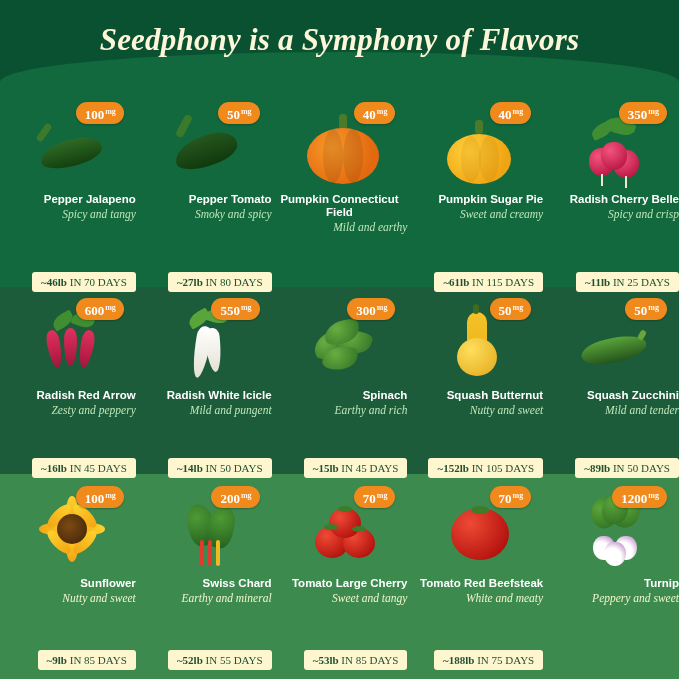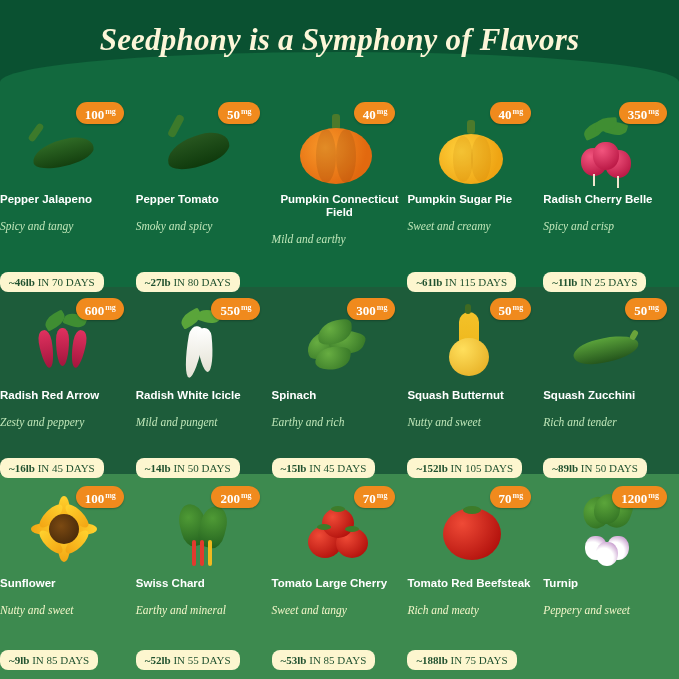--- a/index.html
+++ b/index.html
@@ -71,21 +71,21 @@
   }
   #row1 { top: 96px; height: 196px; }
   #row2 { top: 292px; height: 186px; }
   #row3 { top: 480px; height: 190px; }
 
   .cell {
     position: relative;
     flex: 1 1 0;
     display: flex;
     flex-direction: column;
-    align-items: flex-start;
+    align-items: flex-end;
   }
   .art {
     position: relative;
     height: 92px;
     width: 128px;
     display: flex;
     align-items: flex-end;
     justify-content: center;
   }
   .badge {
@@ -114,35 +114,35 @@
   .name {
     margin-top: 5px;
     text-align: center;
     font-size: 11.5px;
     font-weight: bold;
     color: #ffffff;
     line-height: 13px;
     font-family: "Liberation Sans", sans-serif;
   }
   .desc {
-    margin-top: 14px;
+    margin-top: 2px;
     text-align: center;
     font-size: 11.5px;
     font-style: italic;
     color: #bfe6b8;
     line-height: 13px;
     font-family: "Liberation Serif", serif;
   }
   .row3 .desc { color: #f3f6c9; }
   .row3 .name { color: #ffffff; }
   .pill {
     margin-top: 7px;
     background: #fdf6cf;
     color: #20512f;
-    border-radius: 8px;
+    border-radius: 3px;
     padding: 4px 9px;
     font-size: 11px;
     font-family: "Liberation Serif", serif;
     white-space: nowrap;
   }
   .pill b { font-weight: bold; }
   .spacer { flex: 1 1 auto; }
 
   
   .shape { position: absolute; }
@@ -420,21 +420,21 @@
       <div class="pill"><b>~152lb</b> <span>IN 105 DAYS</span></div>
     </div>
 
     <div class="cell">
       <div class="art">
         <div class="shape zucchini" style="left:30px;top:46px;"></div>
         <div class="shape pumpkin-stem" style="left:88px;top:38px;height:10px;width:6px;background:#6aa43a;transform:rotate(30deg);"></div>
       </div>
       <div class="badge"><span>50</span><span class="unit">mg</span></div>
       <div class="name">Squash Zucchini</div>
-      <div class="desc">Rich and tender</div>
+      <div class="desc">Mild and tender</div>
       <div class="spacer"></div>
       <div class="pill"><b>~89lb</b> <span>IN 50 DAYS</span></div>
     </div>
   </div>
 
   <div class="row row3" id="row3">
 
     <div class="cell">
       <div class="art">
         <div class="shape sun-petal" style="left:58px;top:16px;"></div>
@@ -485,21 +485,21 @@
       <div class="pill"><b>~53lb</b> <span>IN 85 DAYS</span></div>
     </div>
 
     <div class="cell">
       <div class="art">
         <div class="shape tomato" style="left:36px;top:28px;width:58px;height:52px;"></div>
         <div class="shape tomato-cap" style="left:56px;top:26px;width:18px;height:8px;"></div>
       </div>
       <div class="badge"><span>70</span><span class="unit">mg</span></div>
       <div class="name">Tomato Red Beefsteak</div>
-      <div class="desc">Rich and meaty</div>
+      <div class="desc">White and meaty</div>
       <div class="spacer"></div>
       <div class="pill"><b>~188lb</b> <span>IN 75 DAYS</span></div>
     </div>
 
     <div class="cell">
       <div class="art">
         <div class="shape turnip-leaf" style="left:40px;top:18px;transform:rotate(-20deg);"></div>
         <div class="shape turnip-leaf" style="left:62px;top:18px;transform:rotate(20deg);"></div>
         <div class="shape turnip-leaf" style="left:51px;top:14px;"></div>
         <div class="shape turnip-bulb" style="left:42px;top:56px;"></div>

